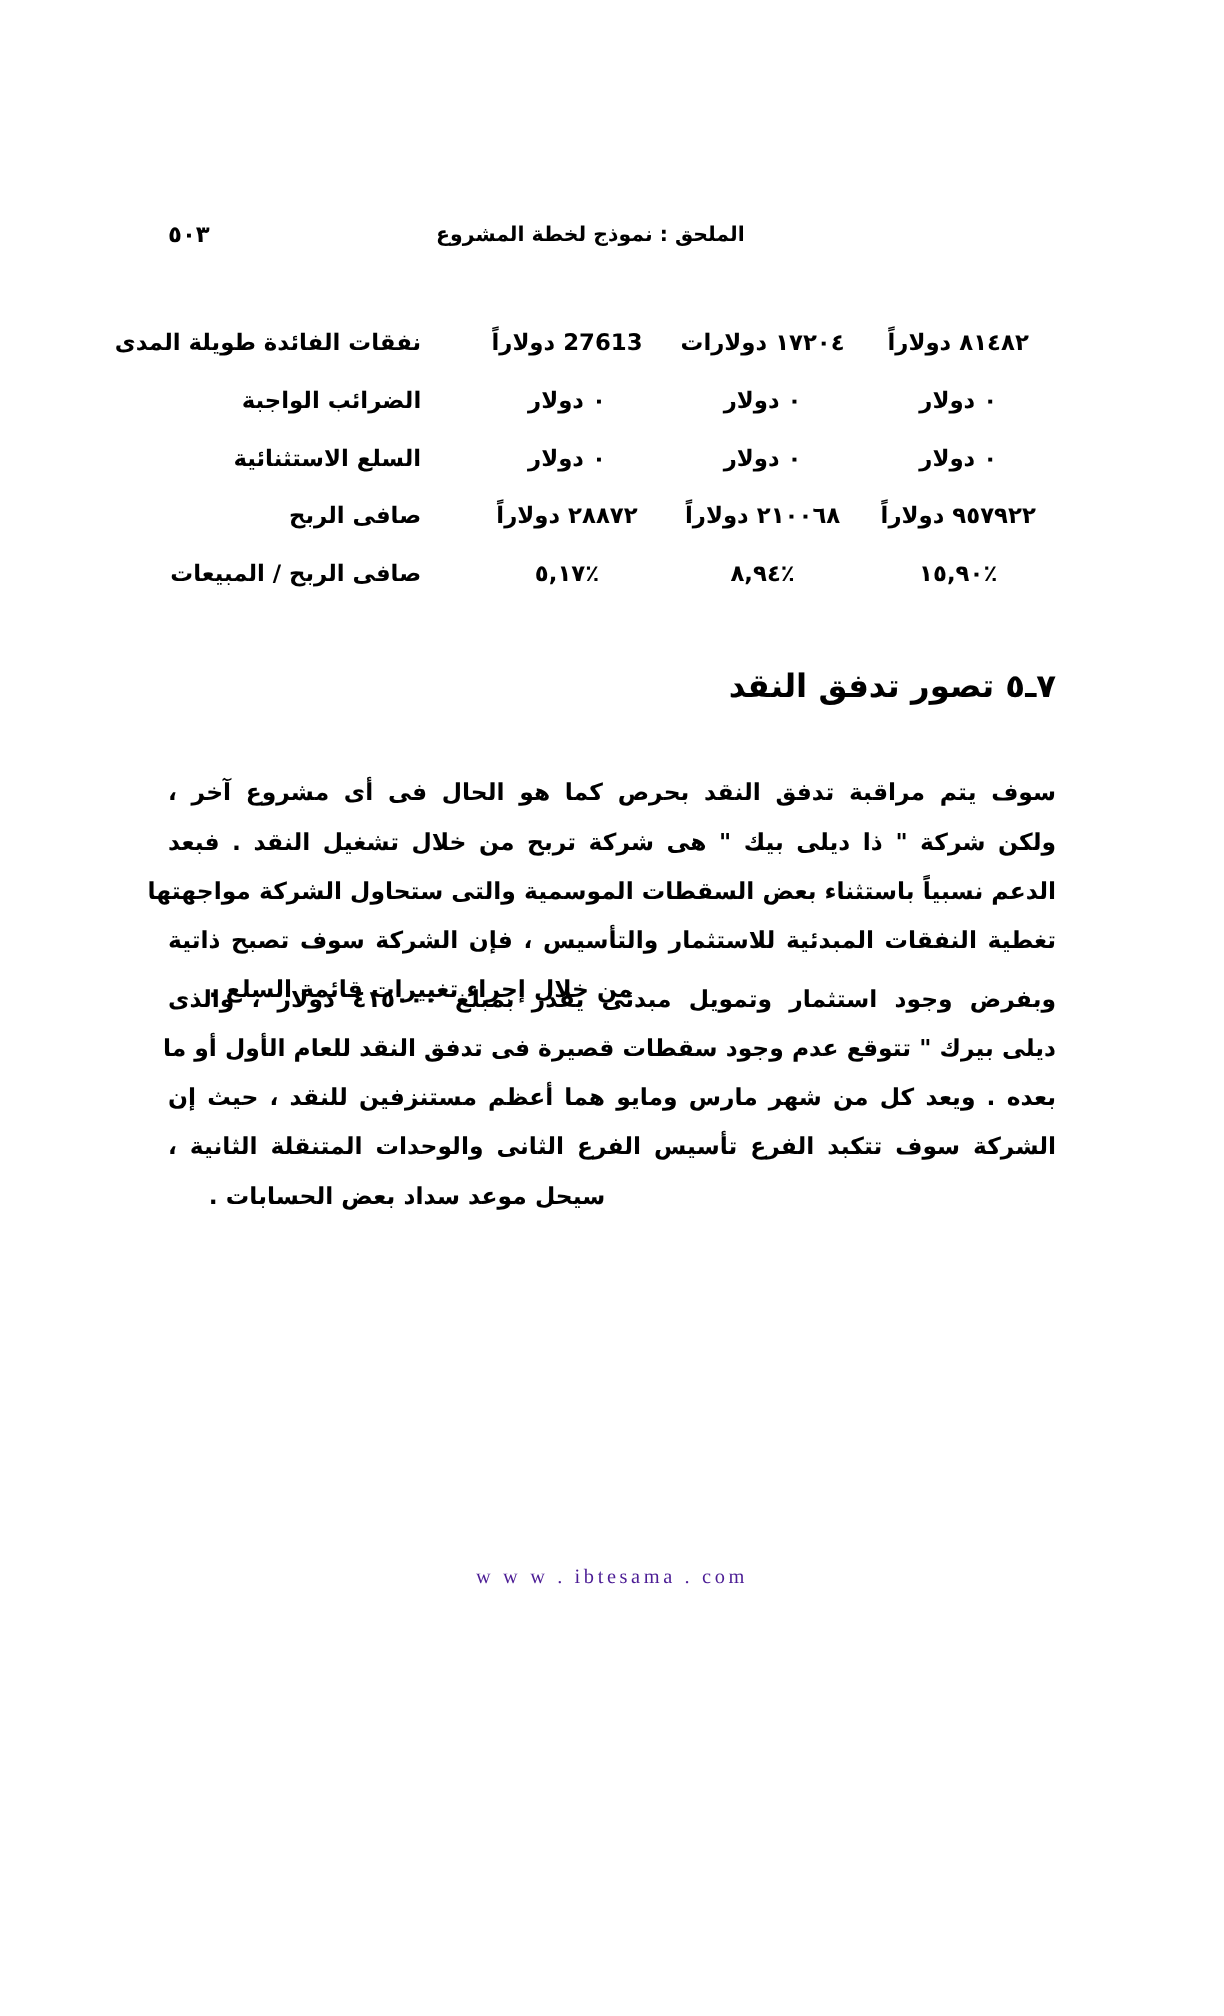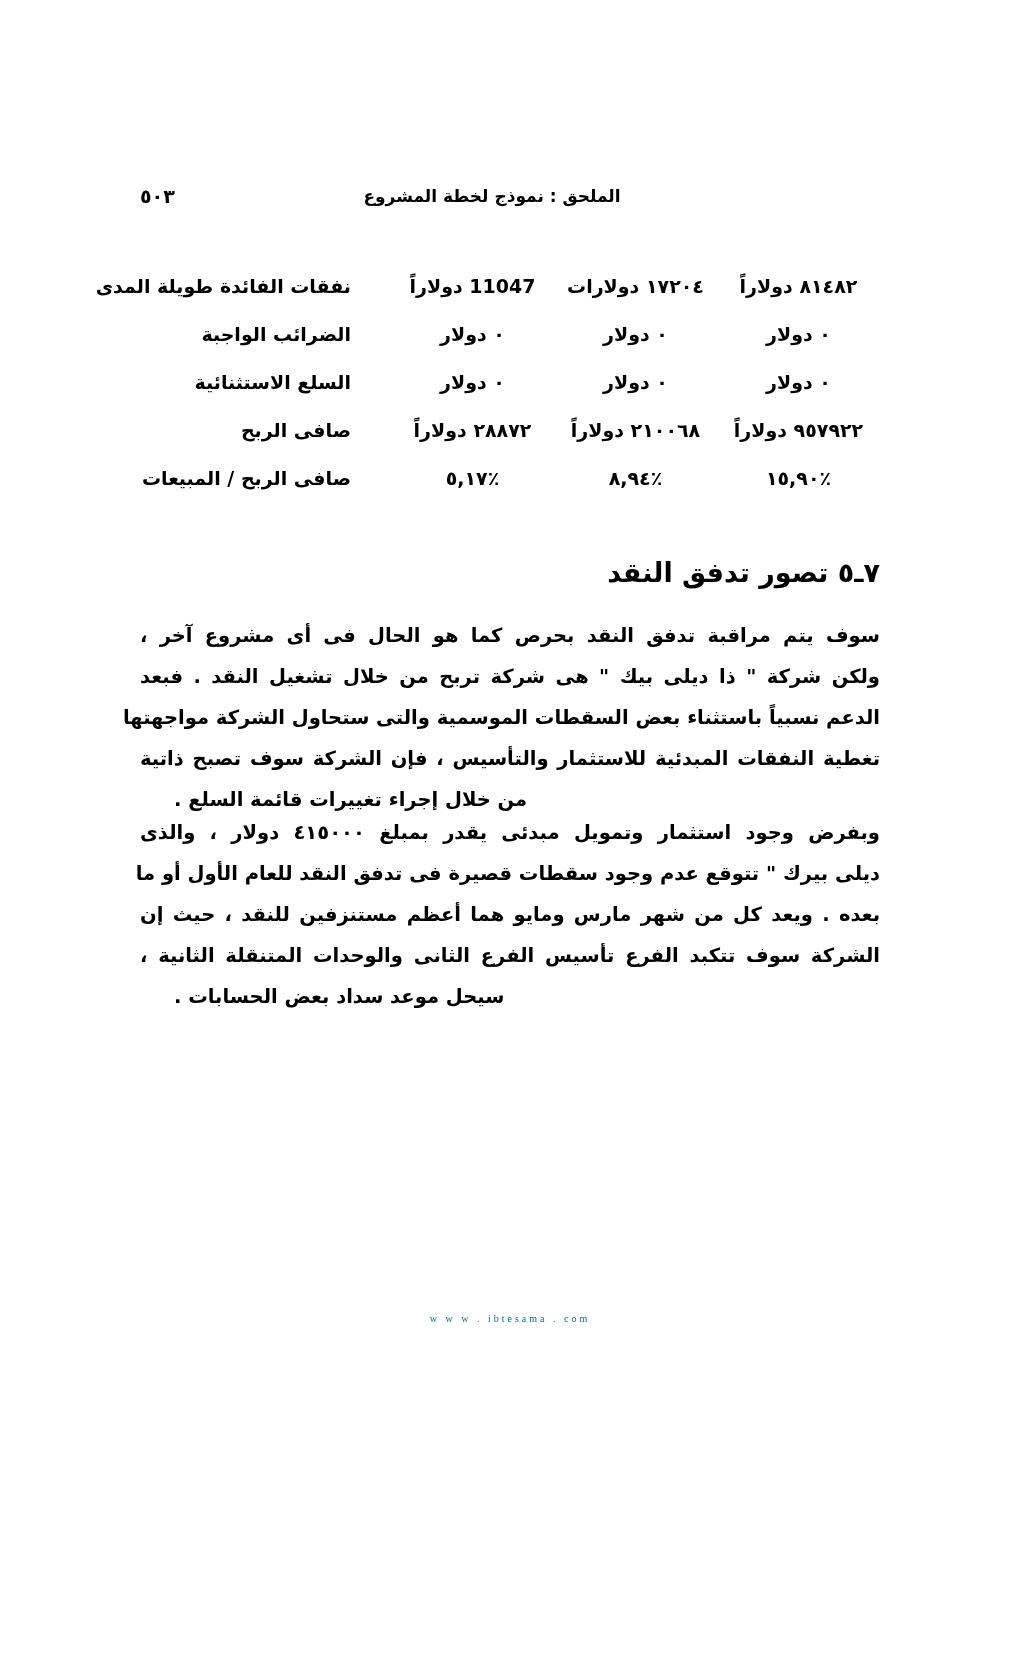--- a/index.html
+++ b/index.html
@@ -89,21 +89,21 @@
     line-height: 34px;
   }
 
   
   .body-block {
     position: absolute;
     right: 140px;
     width: 740px;
     direction: rtl;
   }
-  .body-block.p1 { top: 615px; }
+  .body-block.p1 { top: 640px; }
   .body-block.p2 { top: 812px; }
 
   .line {
     display: flex;
     justify-content: space-between;
     font-size: 19.5px;
     font-weight: 700;
     line-height: 41px;
     height: 41px;
     white-space: nowrap;
@@ -124,42 +124,42 @@
   }
 
   
   .footer-watermark {
     position: absolute;
     bottom: 52px;
     left: 0;
     right: 0;
     text-align: center;
     direction: ltr;
-    font-size: 10px;
+    font-size: 17px;
     letter-spacing: 3px;
-    color: #0f766e;
+    color: #4c1d95;
     font-family: "Liberation Serif", serif;
   }
 </style>
 </head>
 <body>
 
 <div class="page">
 
   <div class="running-head">
     <div class="folio">٥٠٣</div>
     <div class="head-title">الملحق : نموذج لخطة المشروع</div>
   </div>
 
   <table class="fin-table">
     <tbody>
       <tr>
         <td class="val">٨١٤٨٢ دولاراً</td>
         <td class="val">١٧٢٠٤ دولارات</td>
-        <td class="val">11047 دولاراً</td>
+        <td class="val">27613 دولاراً</td>
         <td class="label">نفقات الفائدة طويلة المدى</td>
       </tr>
       <tr>
         <td class="val">٠ دولار</td>
         <td class="val">٠ دولار</td>
         <td class="val">٠ دولار</td>
         <td class="label">الضرائب الواجبة</td>
       </tr>
       <tr>
         <td class="val">٠ دولار</td>

